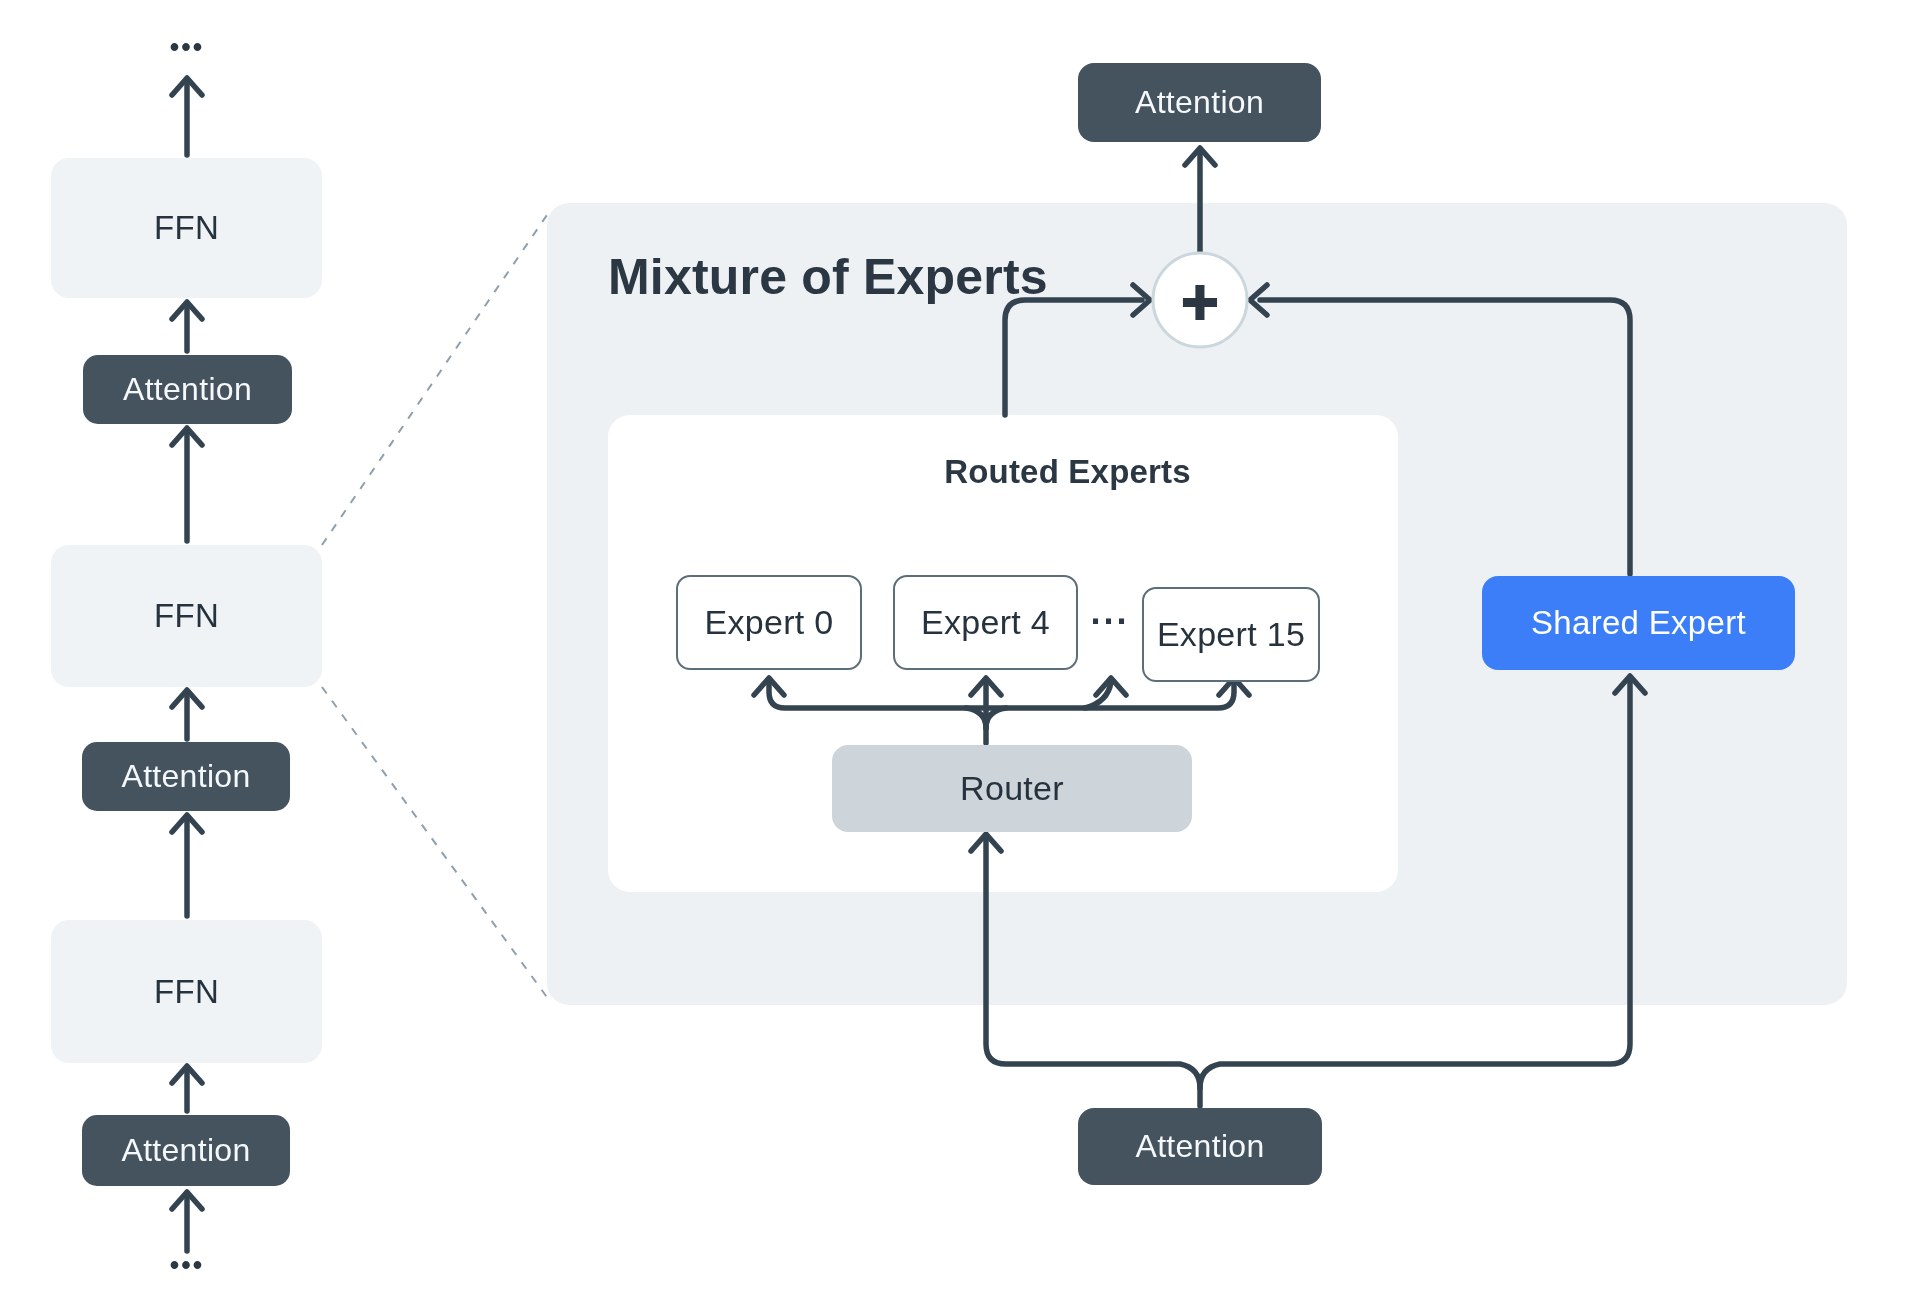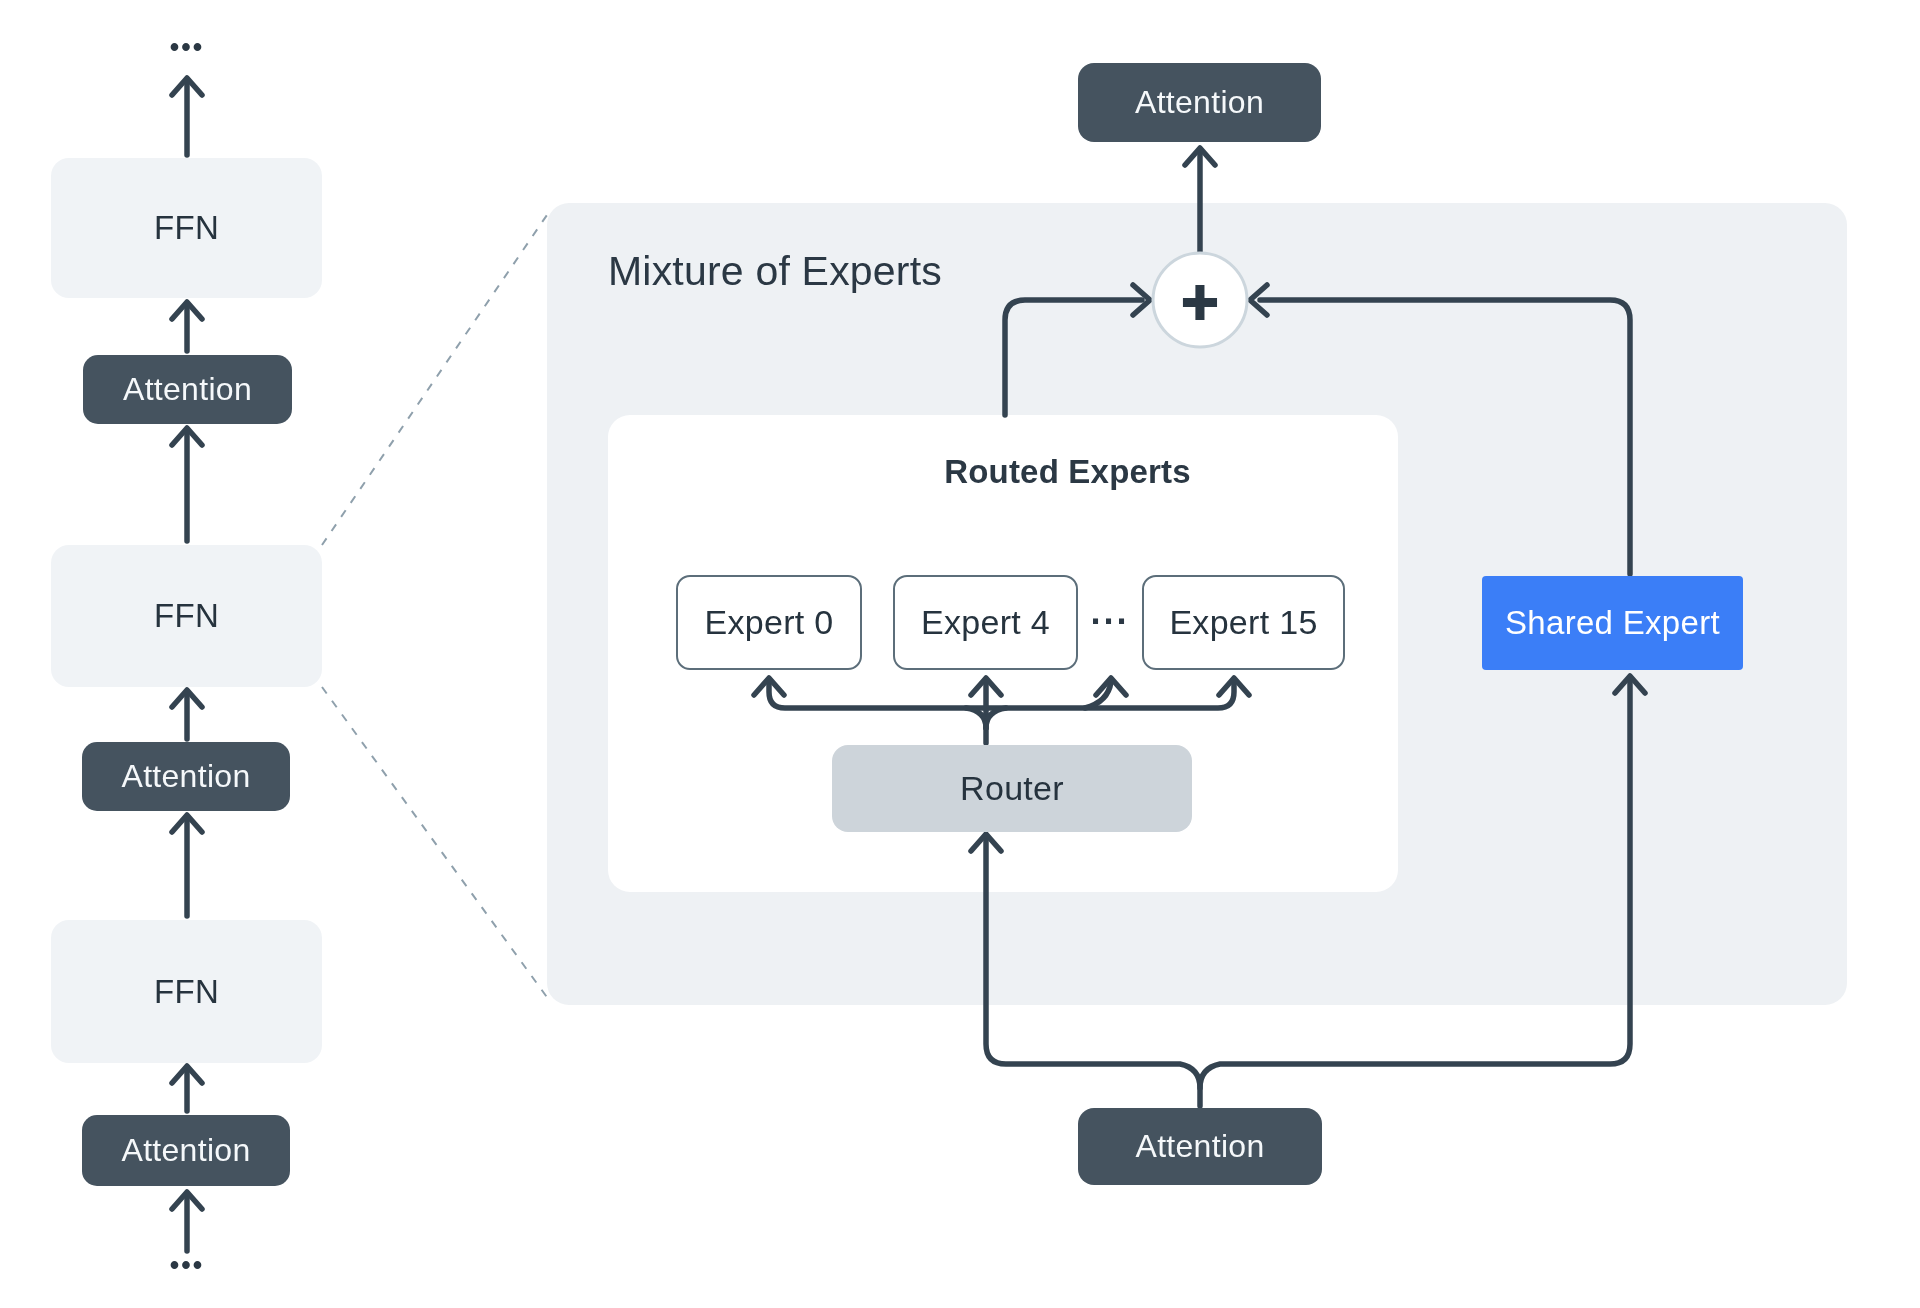--- a/index.html
+++ b/index.html
@@ -47,42 +47,42 @@
   .att-top{left:1078px;top:63px;width:243px;height:79px;border-radius:16px;}
   .att-bottom{left:1078px;top:1108px;width:244px;height:77px;border-radius:16px;}
   .dots{
     position:absolute;z-index:4;color:#2b3844;font-size:27px;letter-spacing:2px;
     text-align:center;font-weight:700;
   }
   .dots-top{left:107px;top:32px;width:160px;}
   .dots-bottom{left:107px;top:1250px;width:160px;}
   .moe-title{
     position:absolute;left:608px;top:248px;z-index:4;
-    color:#2b3844;font-size:41px;font-weight:400;letter-spacing:0.2px;
+    color:#2b3844;font-size:50px;font-weight:700;letter-spacing:0.2px;
   }
   .routed-title{
     position:absolute;left:608px;top:453px;width:919px;z-index:4;text-align:center;
     color:#2b3844;font-size:33px;font-weight:600;letter-spacing:0.2px;
   }
   .expert{
     background:#ffffff;border:2.5px solid var(--expert-border);
     color:var(--text-dark);border-radius:14px;font-size:34px;top:575px;height:95px;
   }
   .expert-0{left:676px;width:186px;}
   .expert-1{left:893px;width:185px;}
-  .expert-15{left:1142px;width:203px;}
+  .expert-15{left:1142px;width:178px;margin-top:12px;}
   .mid-dots{
     position:absolute;left:1078px;top:596px;width:64px;height:52px;z-index:4;
     display:flex;align-items:center;justify-content:center;
     color:#2b3844;font-size:36px;font-weight:700;letter-spacing:1px;
   }
   .router{left:832px;top:745px;width:360px;height:87px;background:var(--router-bg);
     color:var(--text-dark);border-radius:16px;font-size:34px;}
-  .shared{left:1482px;top:576px;width:261px;height:94px;background:var(--shared-blue);
-    color:#ffffff;border-radius:4px;font-size:33px;}
+  .shared{left:1482px;top:576px;width:313px;height:94px;background:var(--shared-blue);
+    color:#ffffff;border-radius:16px;font-size:33px;}
 </style>
 </head>
 <body>
 
 <div id="canvas">
 
   <div class="panel moe-panel"></div>
   <div class="panel white-panel"></div>
 
   <svg class="wires" viewBox="0 0 1920 1308">

